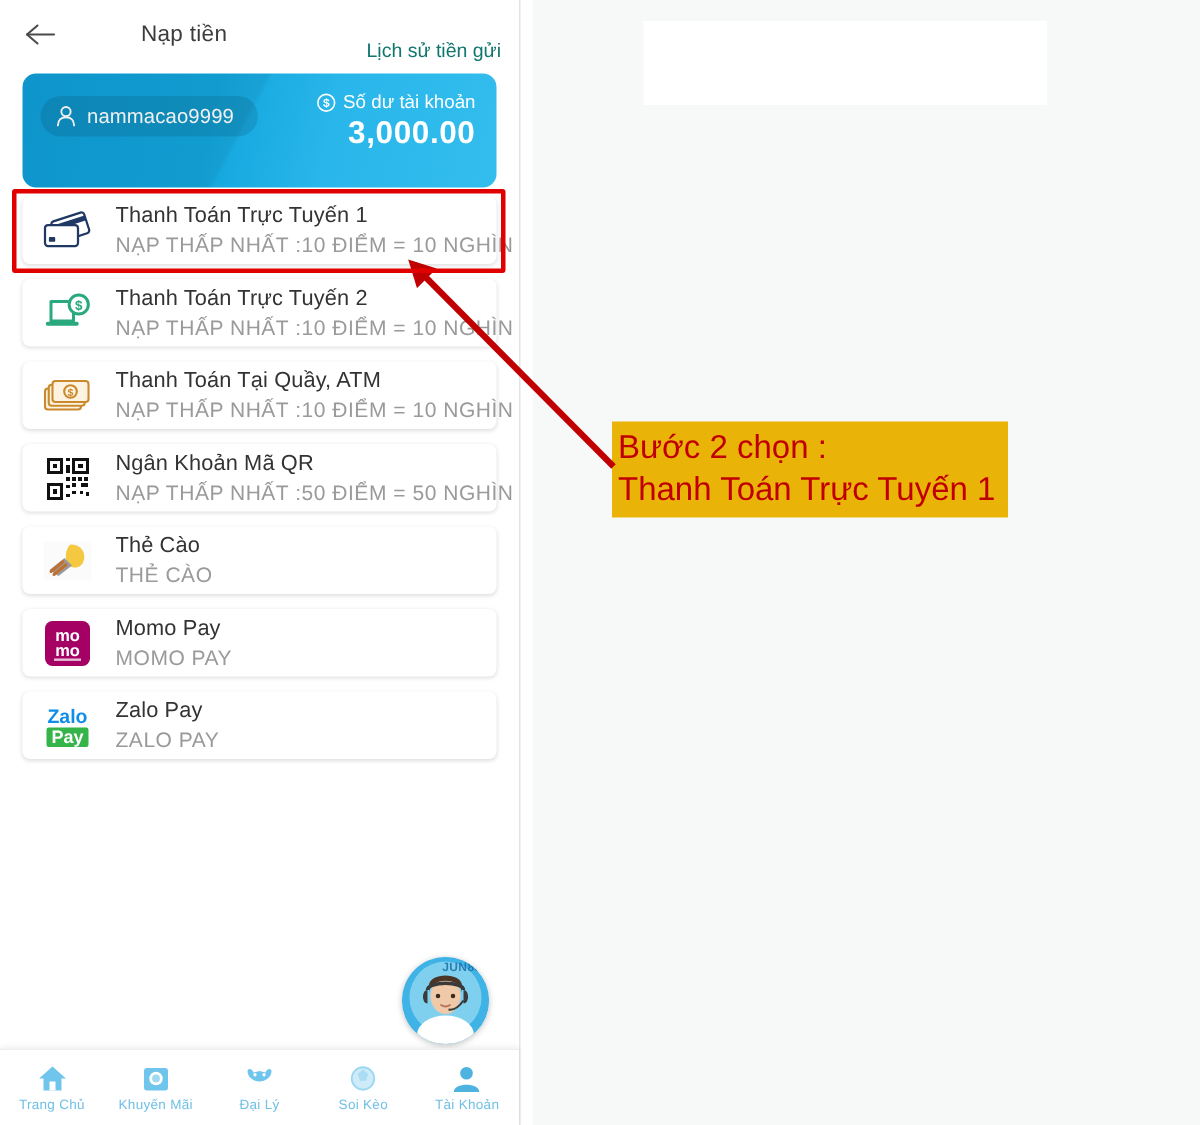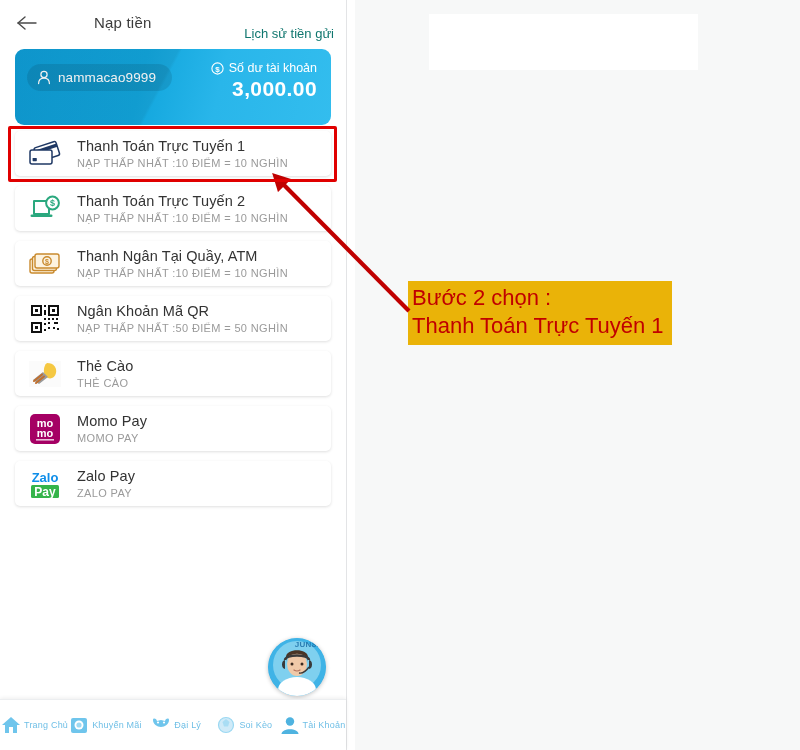--- a/index.html
+++ b/index.html
@@ -94,21 +94,21 @@
   }
   .pay-icon{
     width:60px;min-width:60px;height:45px;
     display:flex;align-items:center;justify-content:center;
   }
   .pay-text{padding-left:2px;}
   .pay-title{
     font-size:14.5px;color:#333333;line-height:1.18;letter-spacing:.1px;white-space:nowrap;
   }
   .pay-sub{
-    font-size:11px;color:#9a9a9a;letter-spacing:.35px;margin-top:2px;white-space:nowrap;
+    font-size:14px;color:#9a9a9a;letter-spacing:.35px;margin-top:2px;white-space:nowrap;
   }
 
   
   .highlight-box{
     position:absolute;left:8px;top:126px;width:329px;height:56px;
     border:3px solid #e00000;border-radius:2px;
     box-sizing:border-box;pointer-events:none;z-index:6;
   }
 
   
@@ -124,21 +124,21 @@
   }
 
   
   .bottom-nav{
     position:absolute;left:0;bottom:0;width:346px;height:50px;
     background:#ffffff;border-top:1px solid #eceef0;
     display:flex;align-items:center;
     box-shadow:0 -1px 4px rgba(0,0,0,.07);
   }
   .nav-item{
-    flex:1;display:flex;flex-direction:row;align-items:center;
+    flex:1;display:flex;flex-direction:column;align-items:center;
     justify-content:center;gap:2px;cursor:pointer;
   }
   .nav-label{
     font-size:9px;color:#6fbfe6;letter-spacing:.2px;white-space:nowrap;
   }
 
   
   .callout{
     position:absolute;left:408px;top:281px;
     background:#eab308;padding:3px 8px 5px 4px;
@@ -229,21 +229,21 @@
         <div class="pay-icon">
           <svg width="34" height="28" viewBox="0 0 34 28">
             <rect x="2" y="9" width="24" height="14" rx="2" fill="#fdf3e0" stroke="#c98a2e" stroke-width="1.4"></rect>
             <rect x="4.5" y="6.5" width="24" height="14" rx="2" fill="#fdf3e0" stroke="#c98a2e" stroke-width="1.4"></rect>
             <rect x="7" y="4" width="24" height="14" rx="2" fill="#fdf3e0" stroke="#c98a2e" stroke-width="1.4"></rect>
             <circle cx="19" cy="11" r="4.2" fill="none" stroke="#c98a2e" stroke-width="1.4"></circle>
             <text x="19" y="14.1" font-size="7" font-family="Liberation Sans, sans-serif" fill="#c98a2e" text-anchor="middle" font-weight="bold">$</text>
           </svg>
         </div>
         <div class="pay-text">
-          <div class="pay-title">Thanh Ngân Tại Quầy, ATM</div>
+          <div class="pay-title">Thanh Toán Tại Quầy, ATM</div>
           <div class="pay-sub">NẠP THẤP NHẤT :10 ĐIỂM = 10 NGHÌN</div>
         </div>
       </div>
 
       <div class="pay-item">
         <div class="pay-icon">
           <svg width="30" height="30" viewBox="0 0 30 30" shape-rendering="crispEdges">
             <g fill="#111111">
               <path d="M1 1 h11 v11 h-11 z M3 3 v7 h7 v-7 z"></path>
               <rect x="5" y="5" width="3" height="3"></rect>

